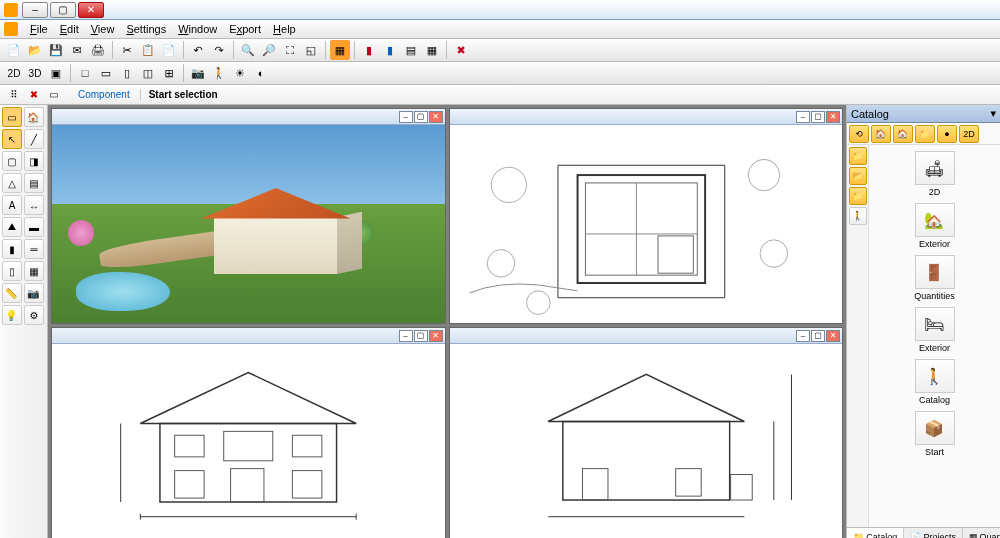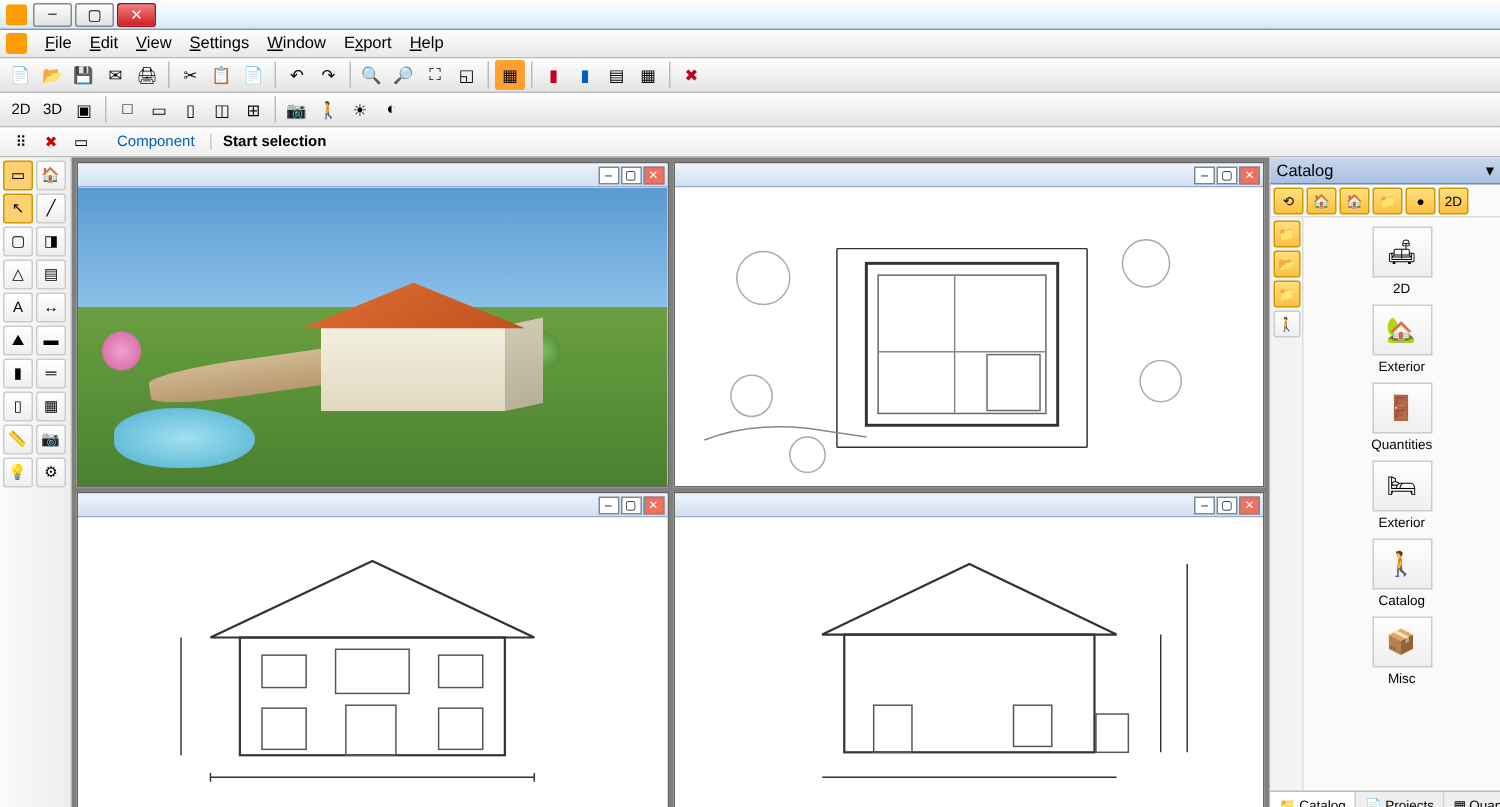--- a/index.html
+++ b/index.html
@@ -302,21 +302,21 @@
         <div class="catalog-item">
             <div class="thumb">🛏</div>
             <div class="label">Exterior</div>
           </div>
         <div class="catalog-item">
             <div class="thumb">🚶</div>
             <div class="label">Catalog</div>
           </div>
         <div class="catalog-item">
             <div class="thumb">📦</div>
-            <div class="label">Misc</div>
+            <div class="label">Start</div>
           </div>
       </div>
     </div>
     <div class="catalog-tabs">
       <div class="tab active">📁 <span>Catalog</span></div>
       <div class="tab">📄 <span>Projects</span></div>
       <div class="tab">▦ <span>Quantities</span></div>
     </div>
   </div>
 

